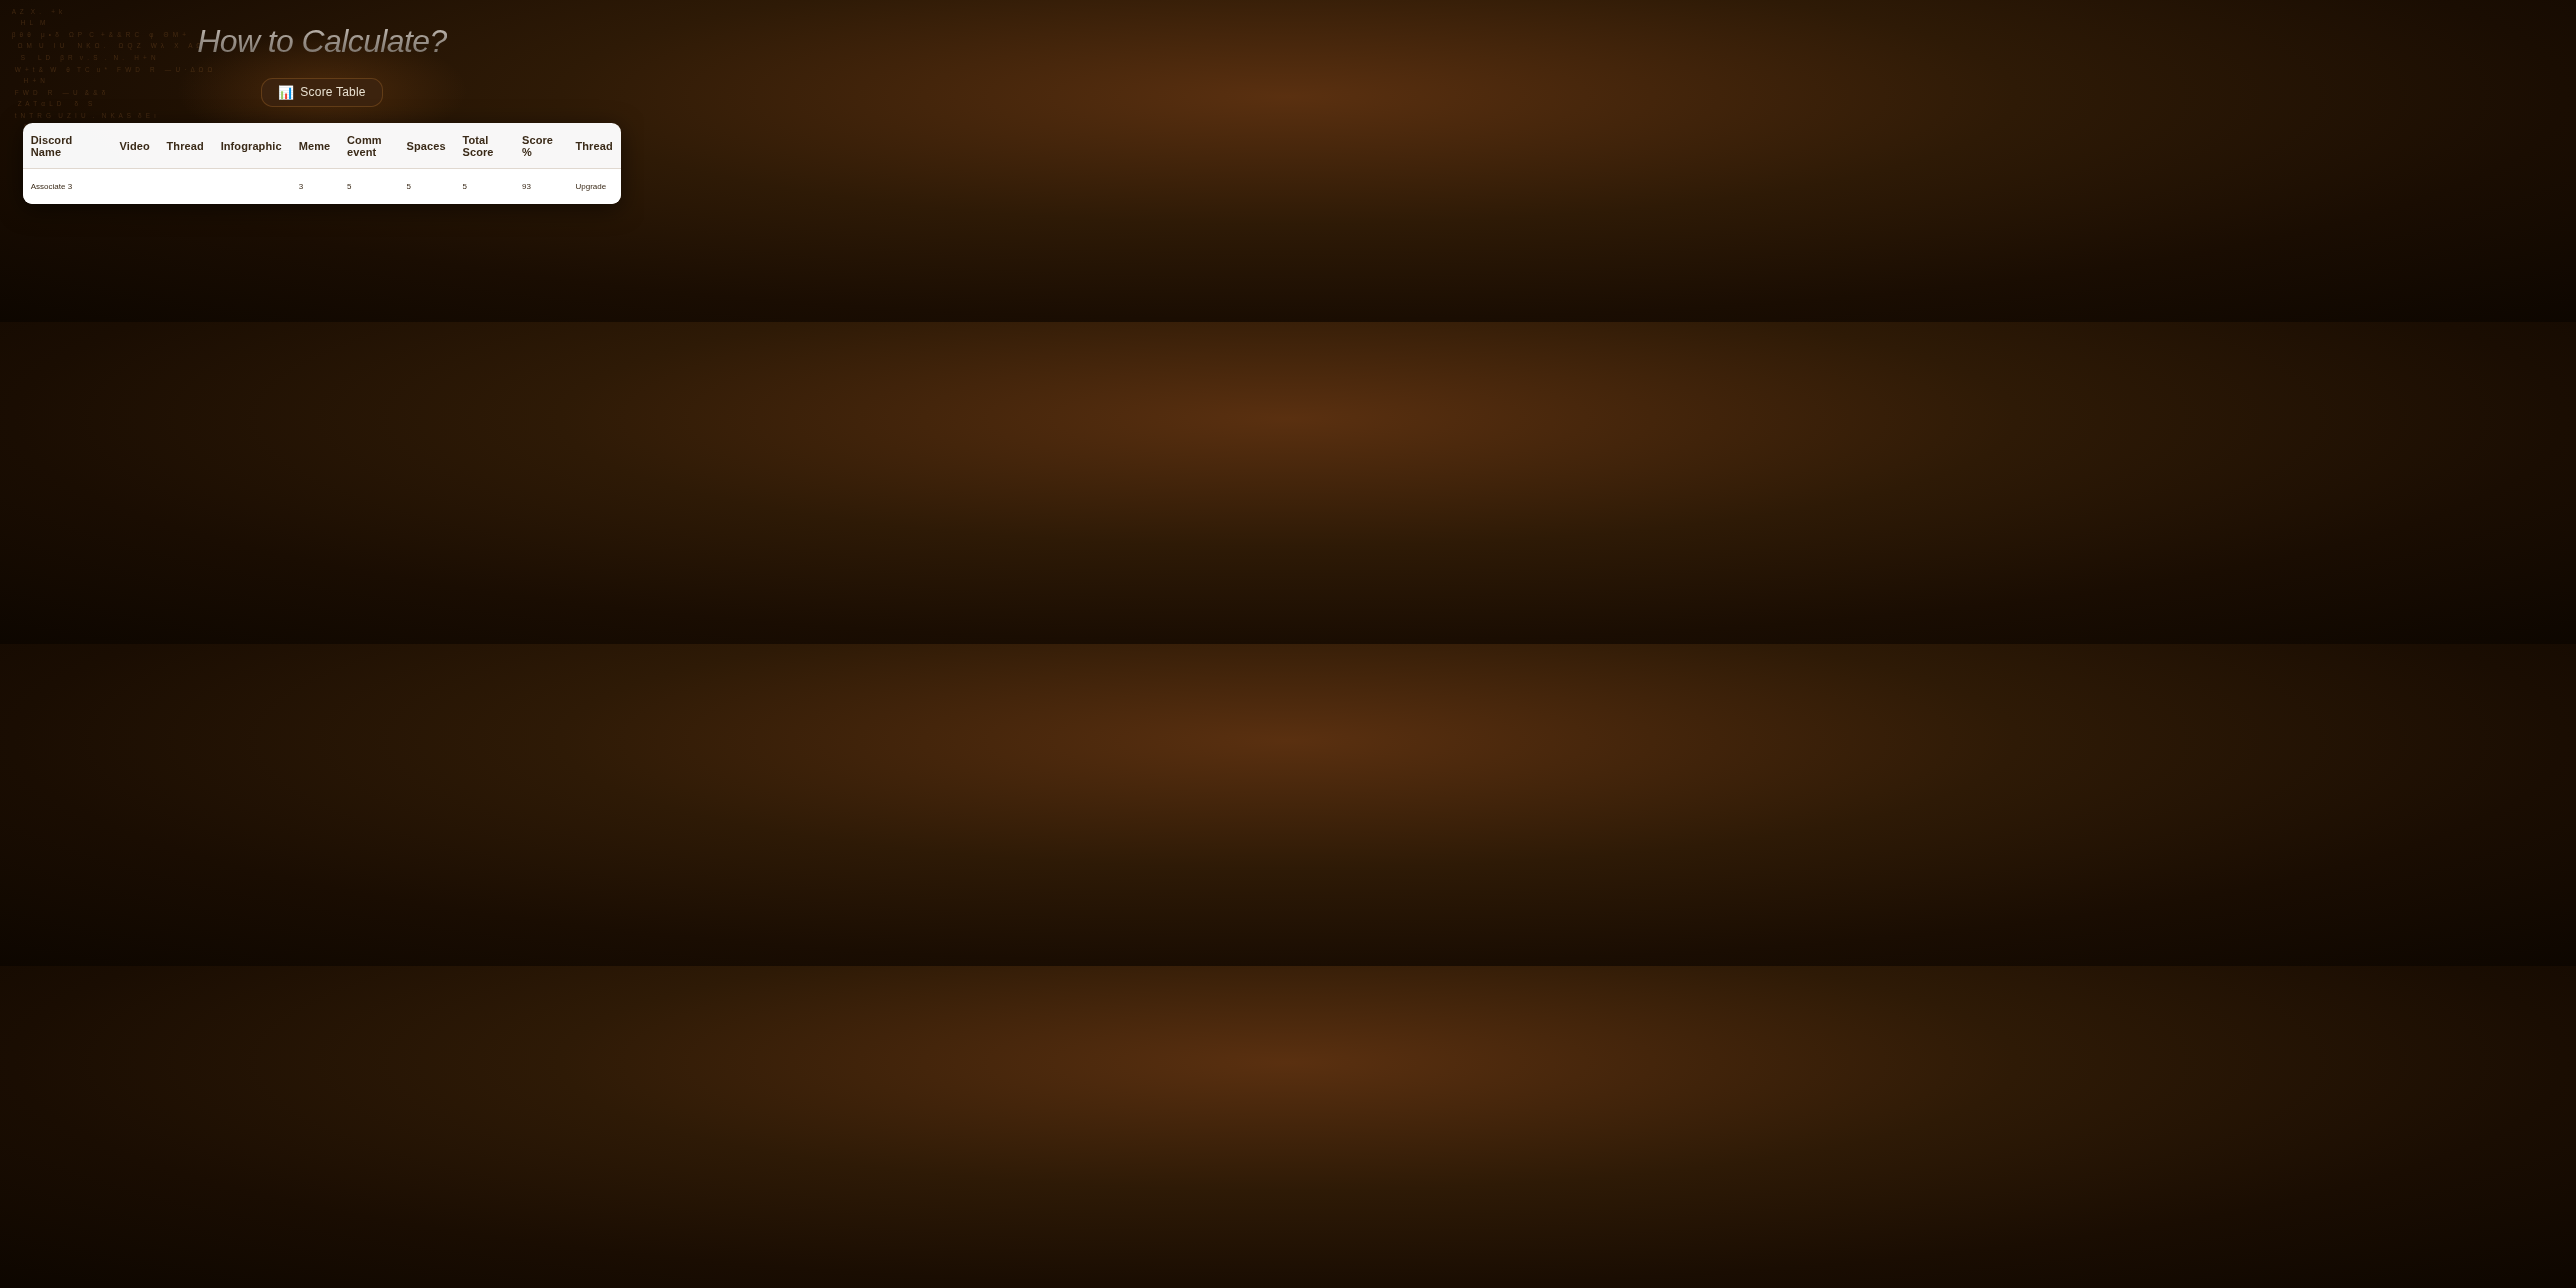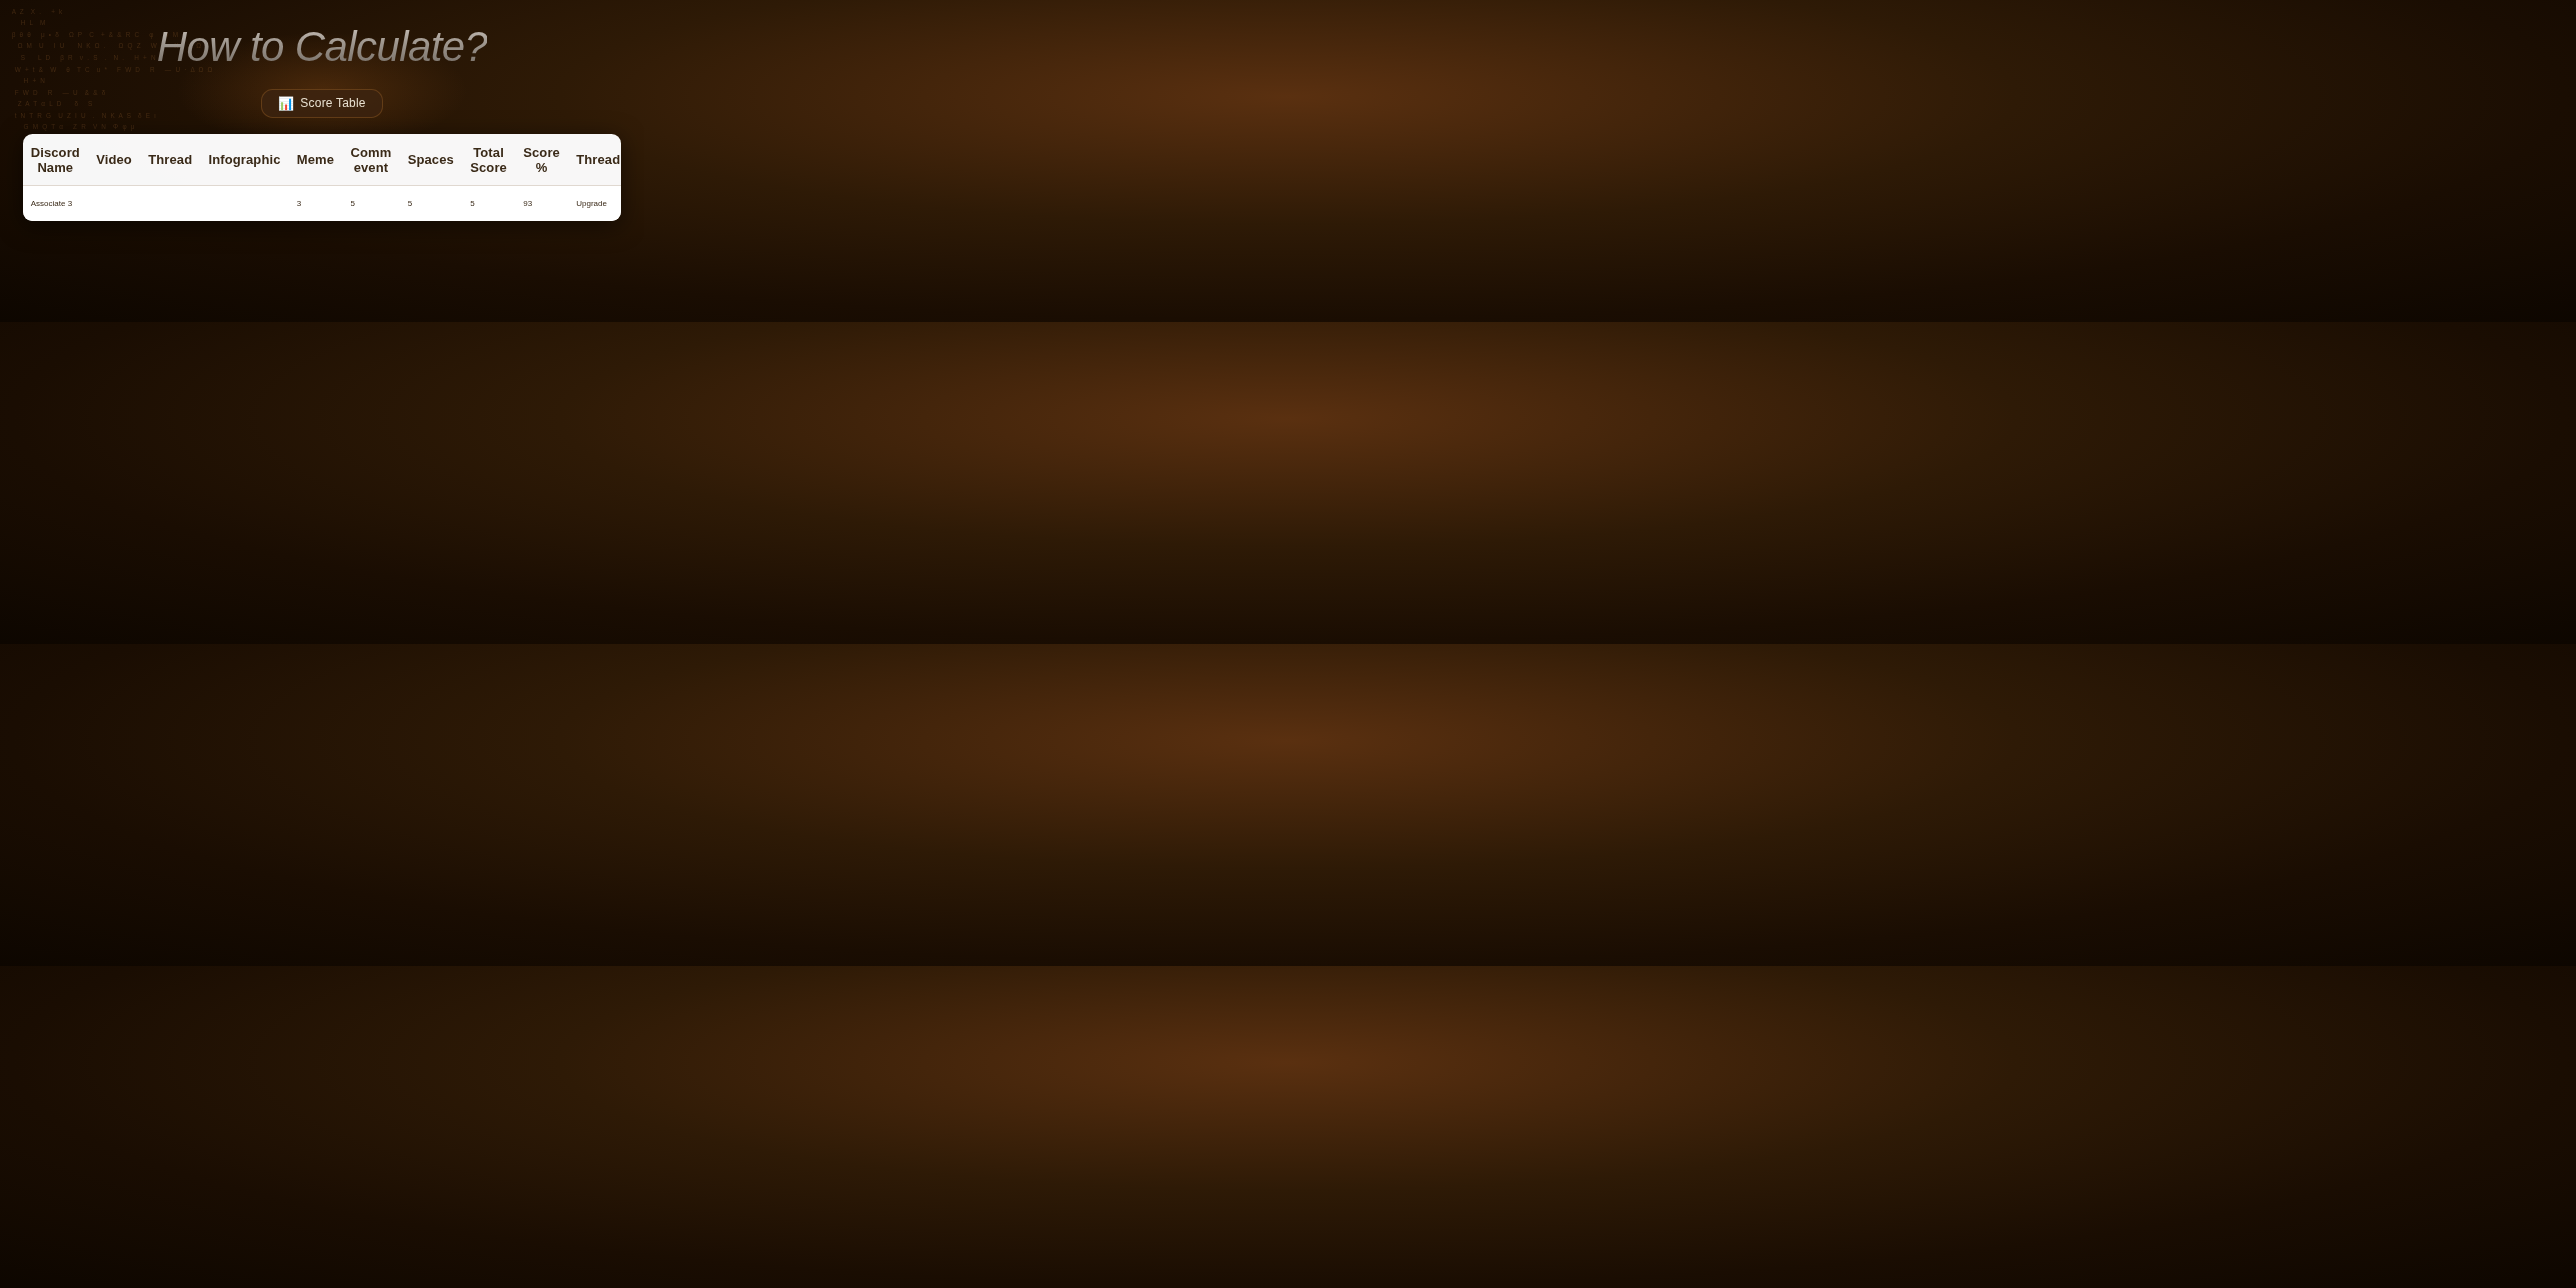--- a/index.html
+++ b/index.html
@@ -45,21 +45,21 @@
       position: relative;
       z-index: 10;
       display: flex;
       flex-direction: column;
       align-items: center;
       padding-top: 23.4px;
     }
 
     
     .main-title {
-      font-size: 42px;
+      font-size: 32px;
       font-weight: 300;
       color: transparent;
       background: linear-gradient(180deg, #d0c8c0 0%, #a09890 40%, #706860 100%);
       -webkit-background-clip: text;
       background-clip: text;
       letter-spacing: -0.6px;
       margin-bottom: 17.6px;
       text-shadow: none;
       font-style: italic;
     }
@@ -101,22 +101,22 @@
       width: 100%;
       border-collapse: collapse;
     }
 
     thead tr {
       border-bottom: 0.9px solid #e0d8d0;
     }
 
     thead th {
       padding: 10.5px 8.2px;
-      text-align: center;
-      font-size: 13px;
+      text-align: left;
+      font-size: 11px;
       font-weight: 600;
       color: #3a2a18;
       letter-spacing: 0.1px;
     }
 
     tbody tr {
       border-bottom: 0.6px solid #e8e0d8;
     }
 
     tbody tr:last-child {

